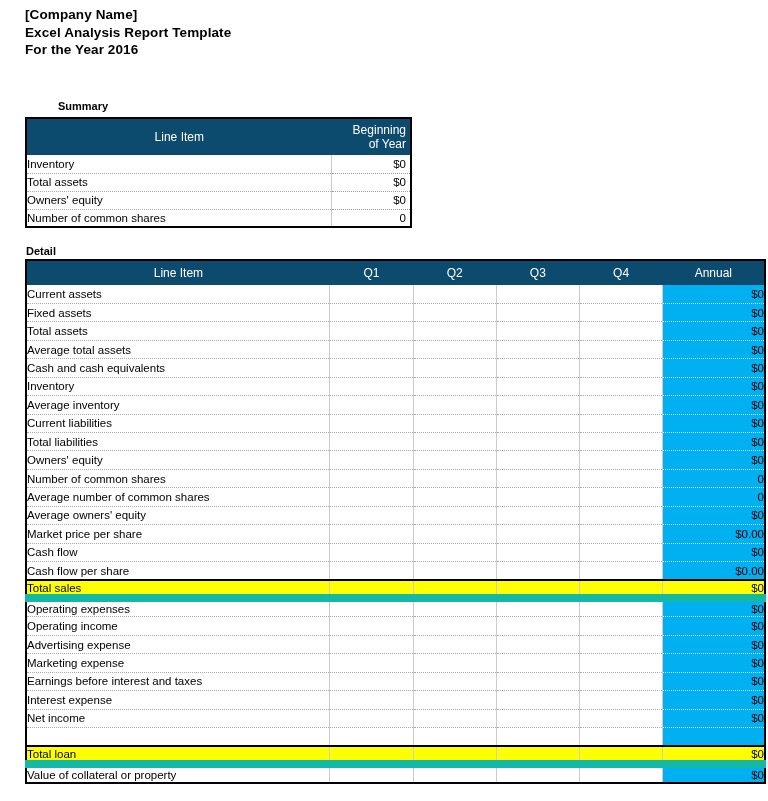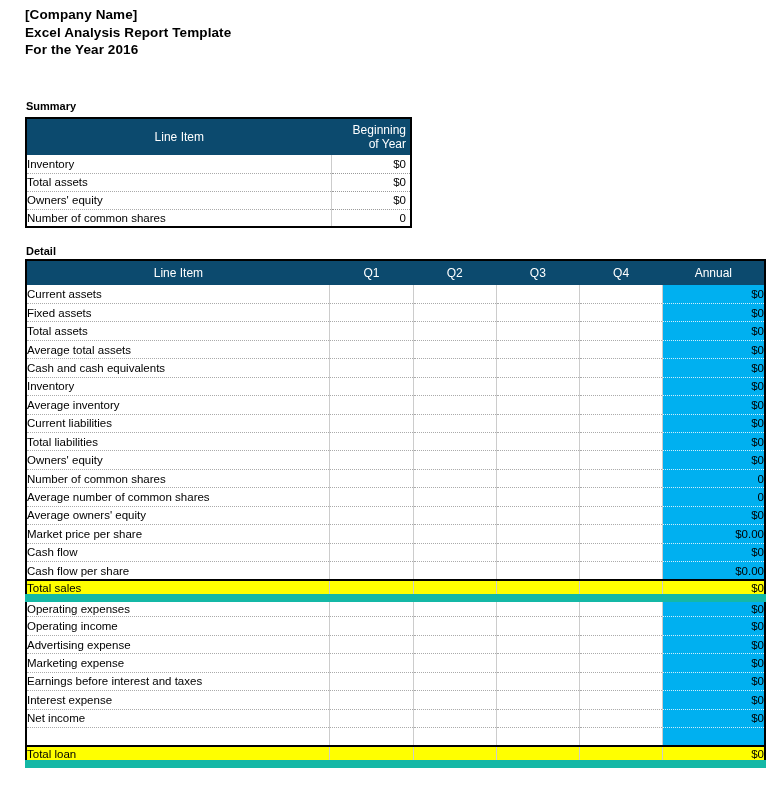--- a/index.html
+++ b/index.html
@@ -32,21 +32,21 @@
   }
   .title-line { white-space: pre; }
 
   
   .section-caption {
     position: absolute;
     left: 26px;
     font-weight: bold;
     font-size: 11px;
   }
-  #caption-summary { top: 100px; }
+  #caption-summary { top: 100px; margin-left: 32px; }
   #caption-detail  { top: 245px; }
 
   
   table.sheet {
     position: absolute;
     border-collapse: collapse;
     table-layout: fixed;
     font-size: 11.5px;
     border: 2px solid #000000;
     background: #ffffff;
@@ -405,16 +405,24 @@
           <td class="annual"></td>
         </tr>
         <tr class="total-row">
           <td class="lbl">Total loan</td>
           <td class="q q-cell"></td>
           <td class="q q-cell"></td>
           <td class="q q-cell"></td>
           <td class="q q-cell"></td>
           <td class="annual">$0</td>
         </tr>
+        <tr>
+          <td class="lbl">Value of collateral or property</td>
+          <td class="q q-cell"></td>
+          <td class="q q-cell"></td>
+          <td class="q q-cell"></td>
+          <td class="q q-cell"></td>
+          <td class="annual">$0</td>
+        </tr>
       </tbody>
   </table>
 
 </div>
 
 </body></html>

